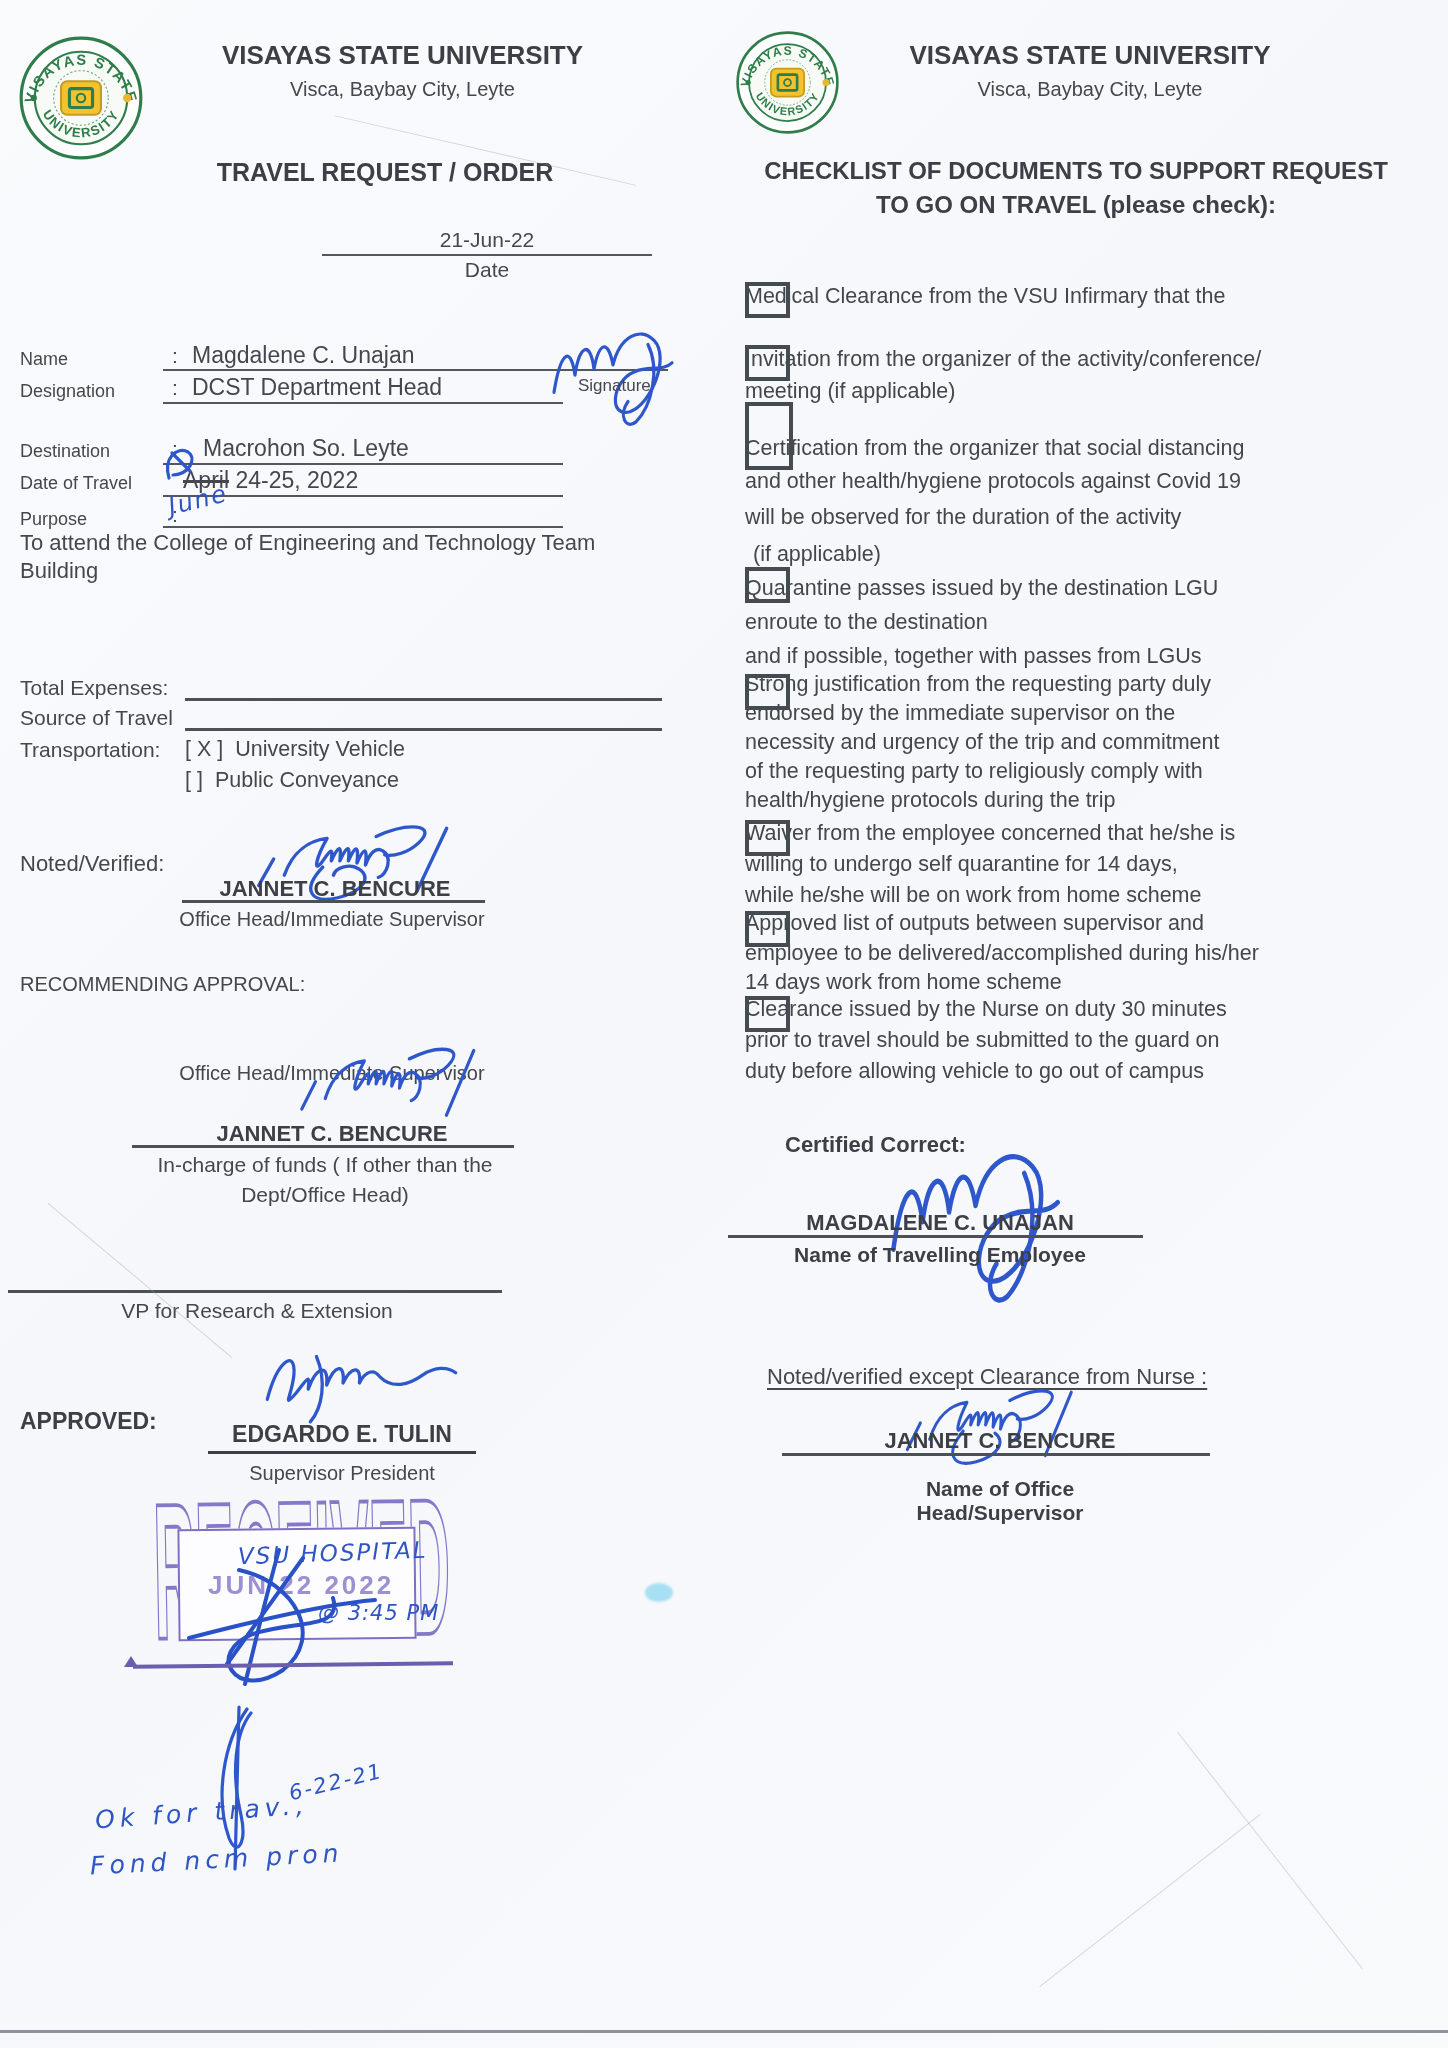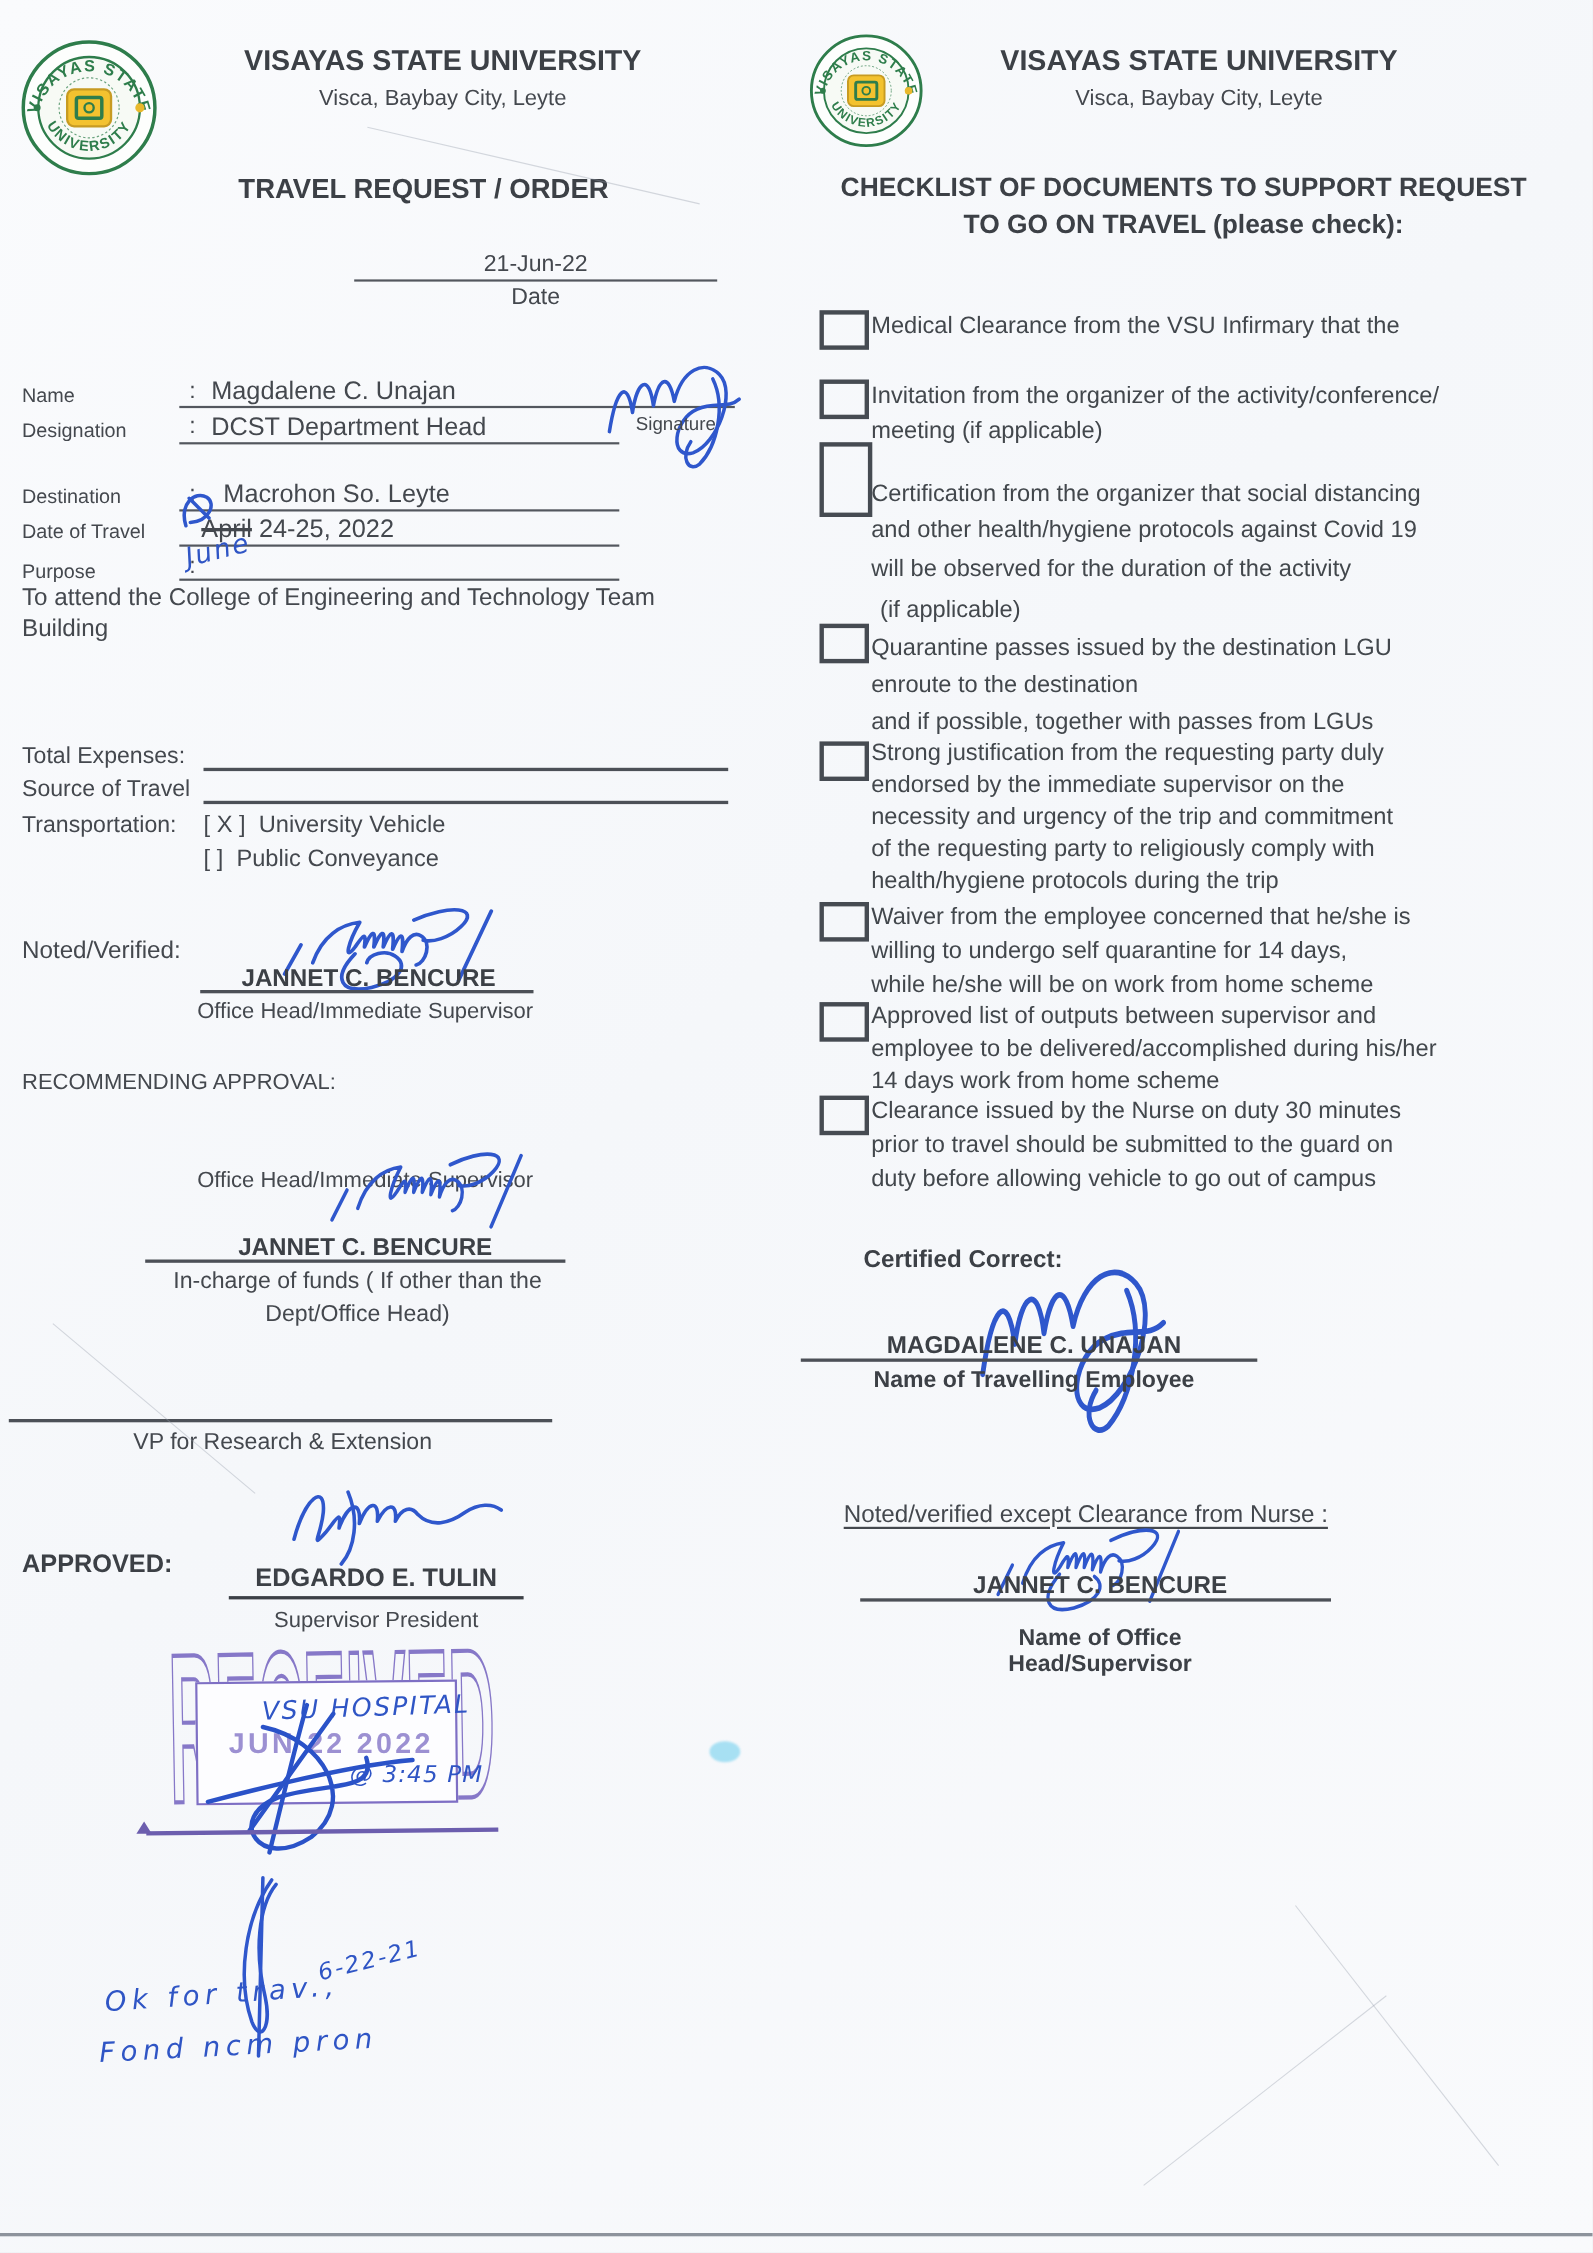--- a/index.html
+++ b/index.html
@@ -12,21 +12,21 @@
   .c{text-align:center;}
   .b{font-weight:bold;}
   .rule{position:absolute;border-bottom:2px solid #53575e;}
   .rule3{position:absolute;border-bottom:3px solid #4c5057;}
   .hw{color:#2f55c5;font-style:italic;font-family:"DejaVu Sans",sans-serif;}
   .sig{position:absolute;}
   .sig path{fill:none;stroke:#2f57cc;stroke-width:3.2;stroke-linecap:round;stroke-linejoin:round;}
   .stampsig path{stroke:#2a52c8;stroke-width:4;}
   .cb{position:absolute;width:37px;height:28px;border:4px solid #464b52;background:transparent;}
   .chk-item{position:absolute;left:745px;width:680px;}
-  .chk-text{margin-left:47px;font-size:21.5px;color:#42474c;}
+  .chk-text{font-size:21.5px;color:#42474c;}
   .crease{position:absolute;height:0;border-top:1.5px solid rgba(150,158,172,.38);}
   .seal text{font-family:"Liberation Sans",sans-serif;}
 </style>
 </head>
 <body>
 
 <div class="sheet">
 
   <svg class="abs seal" style="left:18px;top:35px;" width="126" height="126" viewBox="0 0 120 120">
     <circle cx="60" cy="60" r="57" fill="#fdfefd" stroke="#2e7d4b" stroke-width="3"></circle>

